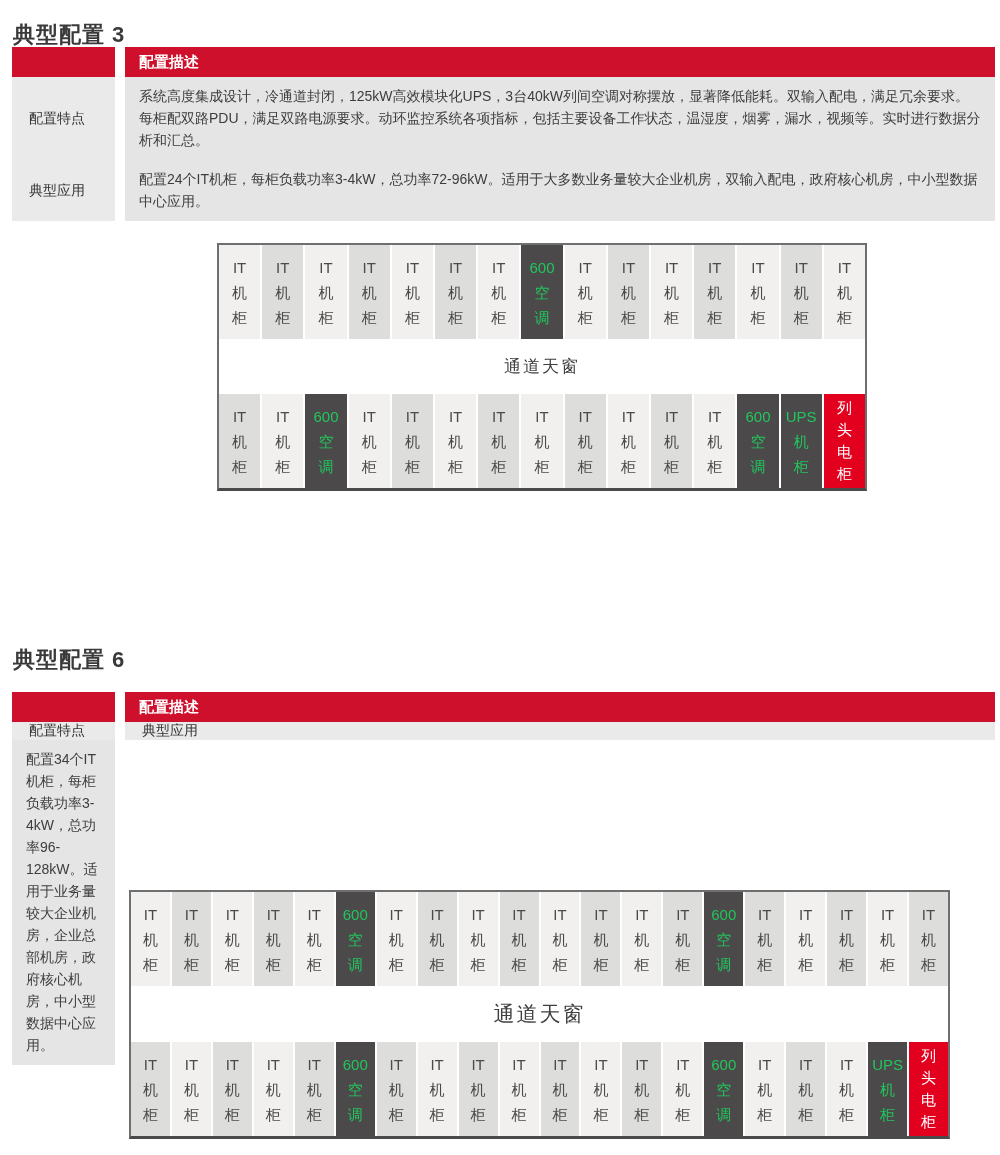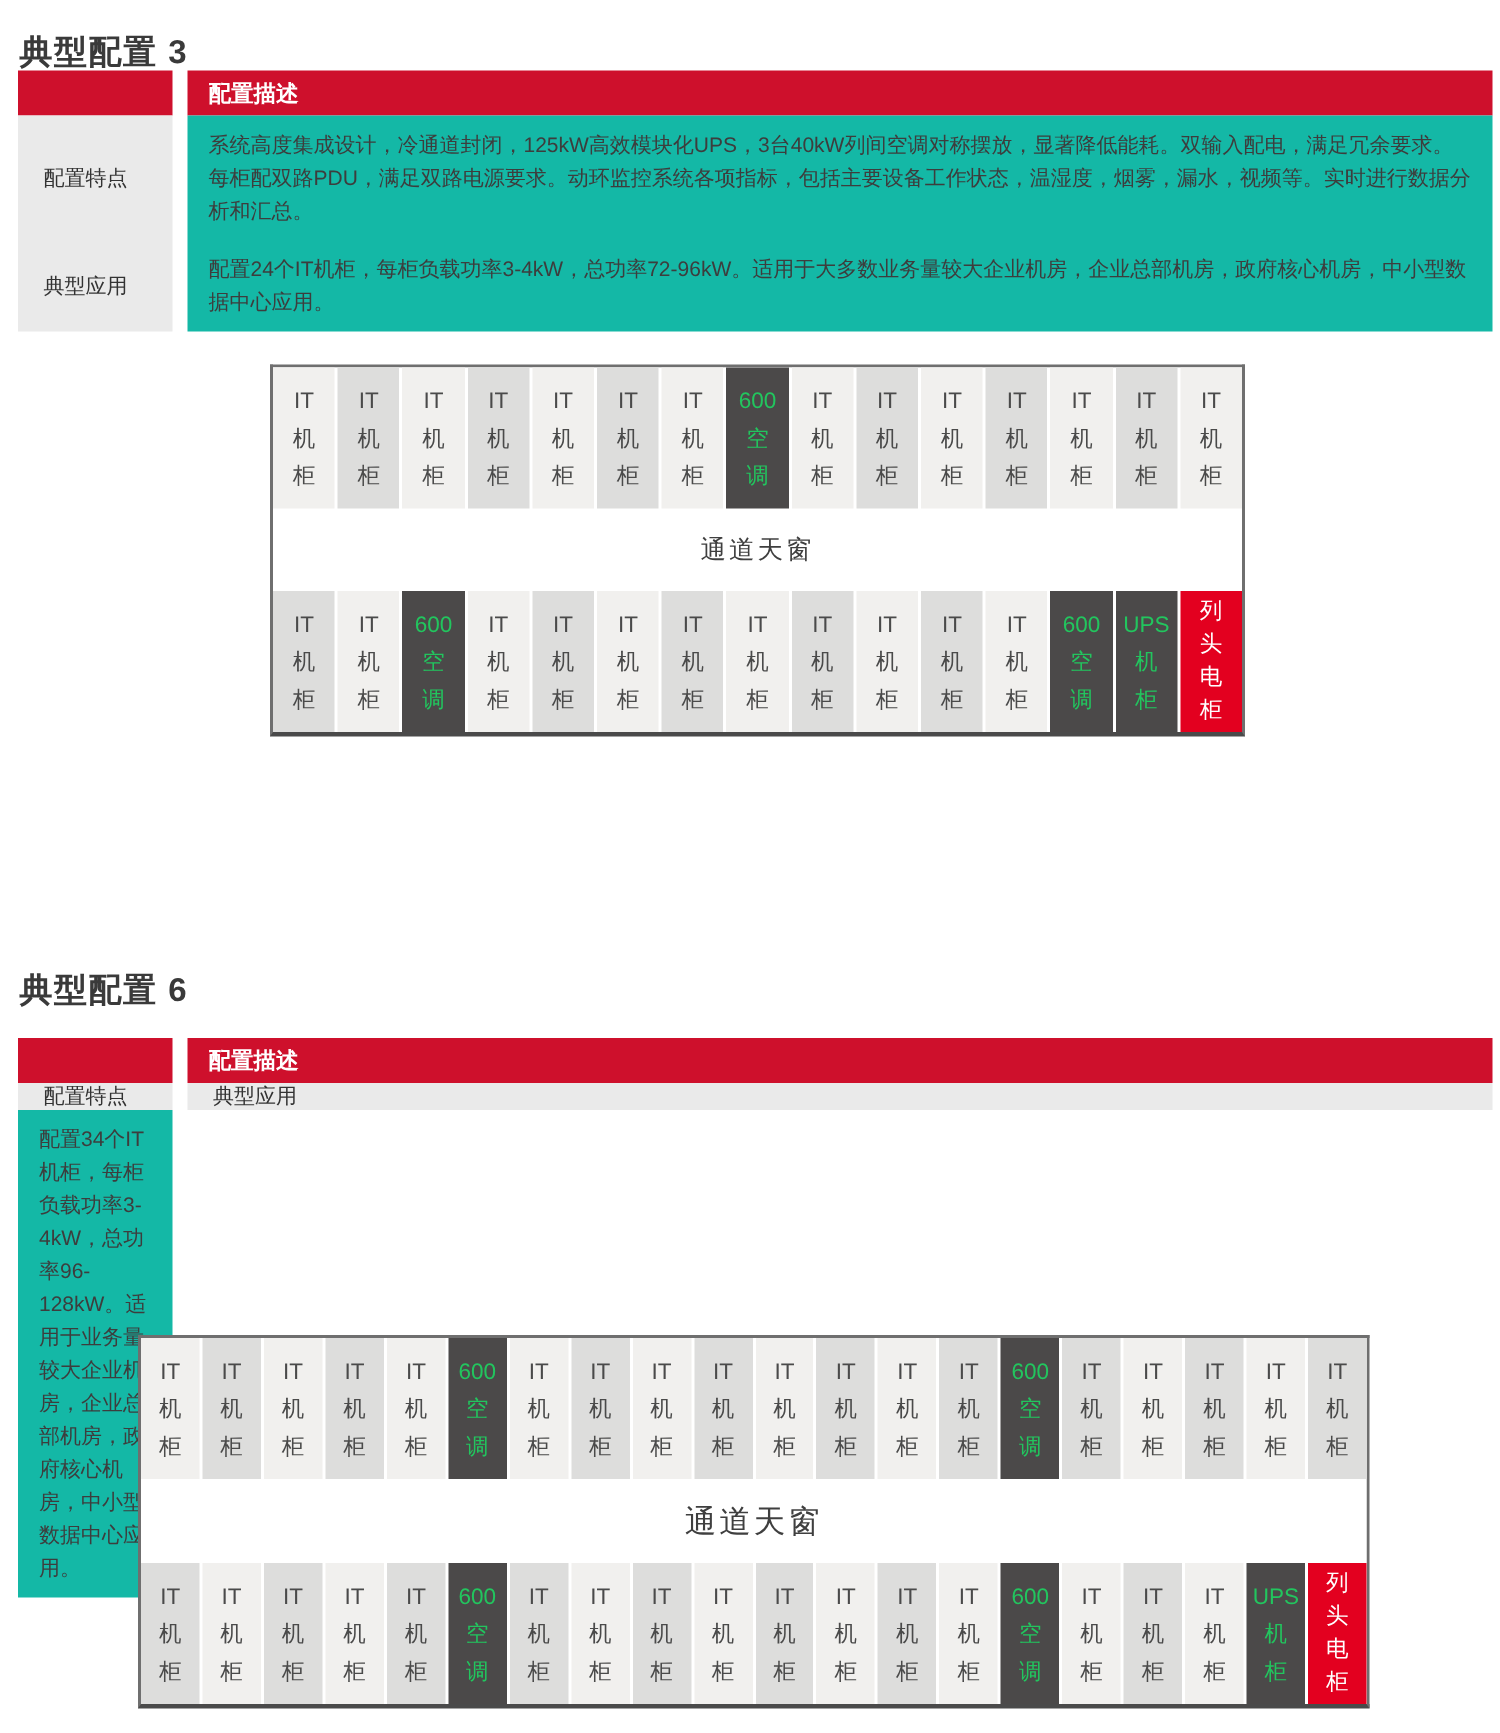--- a/index.html
+++ b/index.html
@@ -27,28 +27,28 @@
   .th-spacer{background:#ce102c;height:30px;}
   .th-label{
     background:#ce102c;height:30px;display:flex;align-items:center;
     padding-left:14px;color:#ffffff;font-weight:bold;font-size:15px;
   }
   .row-label{
     background:#eaeaea;display:flex;align-items:center;
     padding-left:17px;font-size:14px;color:#333333;
   }
   .row-text{
-    background:#14b8a6;padding:8px 14px 9px 14px;
+    background:#e5e5e5;padding:8px 14px 9px 14px;
     font-size:14px;line-height:22px;color:#3d3d3d;
   }
 
   
   .diagram{
     position:absolute;box-sizing:border-box;background:#ffffff;
-    border:2px solid #6f6f6f;border-bottom:3px solid #4a4a4a;
+    border:2px solid #6f6f6f;border-bottom:3px solid #4a4a4a;margin-left:37px;
   }
   #diagram-3{top:243px;left:180px;width:650px;}
   #diagram-4{top:890px;left:92px;width:821px;}
   .d-row{display:grid;gap:2px;background:#ffffff;}
   #diagram-3 .d-row{grid-template-columns:repeat(15,1fr);height:94px;}
   #diagram-4 .d-row{grid-template-columns:repeat(20,1fr);height:94px;}
   .cell{
     display:flex;flex-direction:column;align-items:center;justify-content:center;
     text-align:center;font-size:15px;line-height:25px;color:#4a4a4a;
     overflow:hidden;white-space:nowrap;
@@ -70,21 +70,21 @@
 <div class="page">
 
   <h2 id="title-3" class="section-title">典型配置 3</h2>
 
   <div id="table-3" class="spec-table">
     <div class="th-spacer"></div>
     <div class="th-label">配置描述</div>
     <div class="row-label">配置特点</div>
     <div class="row-text">系统高度集成设计，冷通道封闭，125kW高效模块化UPS，3台40kW列间空调对称摆放，显著降低能耗。双输入配电，满足冗余要求。每柜配双路PDU，满足双路电源要求。动环监控系统各项指标，包括主要设备工作状态，温湿度，烟雾，漏水，视频等。实时进行数据分析和汇总。</div>
     <div class="row-label">典型应用</div>
-    <div class="row-text">配置24个IT机柜，每柜负载功率3-4kW，总功率72-96kW。适用于大多数业务量较大企业机房，企业总部机房，政府核心机房，中小型数据中心应用。</div>
+    <div class="row-text">配置24个IT机柜，每柜负载功率3-4kW，总功率72-96kW。适用于大多数业务量较大企业机房，双输入配电，政府核心机房，中小型数据中心应用。</div>
   </div>
 
   <div id="diagram-3" class="diagram">
     <div class="d-row">
         <div class="cell it a">
           <div>IT</div>
           <div>机</div>
           <div>柜</div>
         </div>
         <div class="cell it b">

